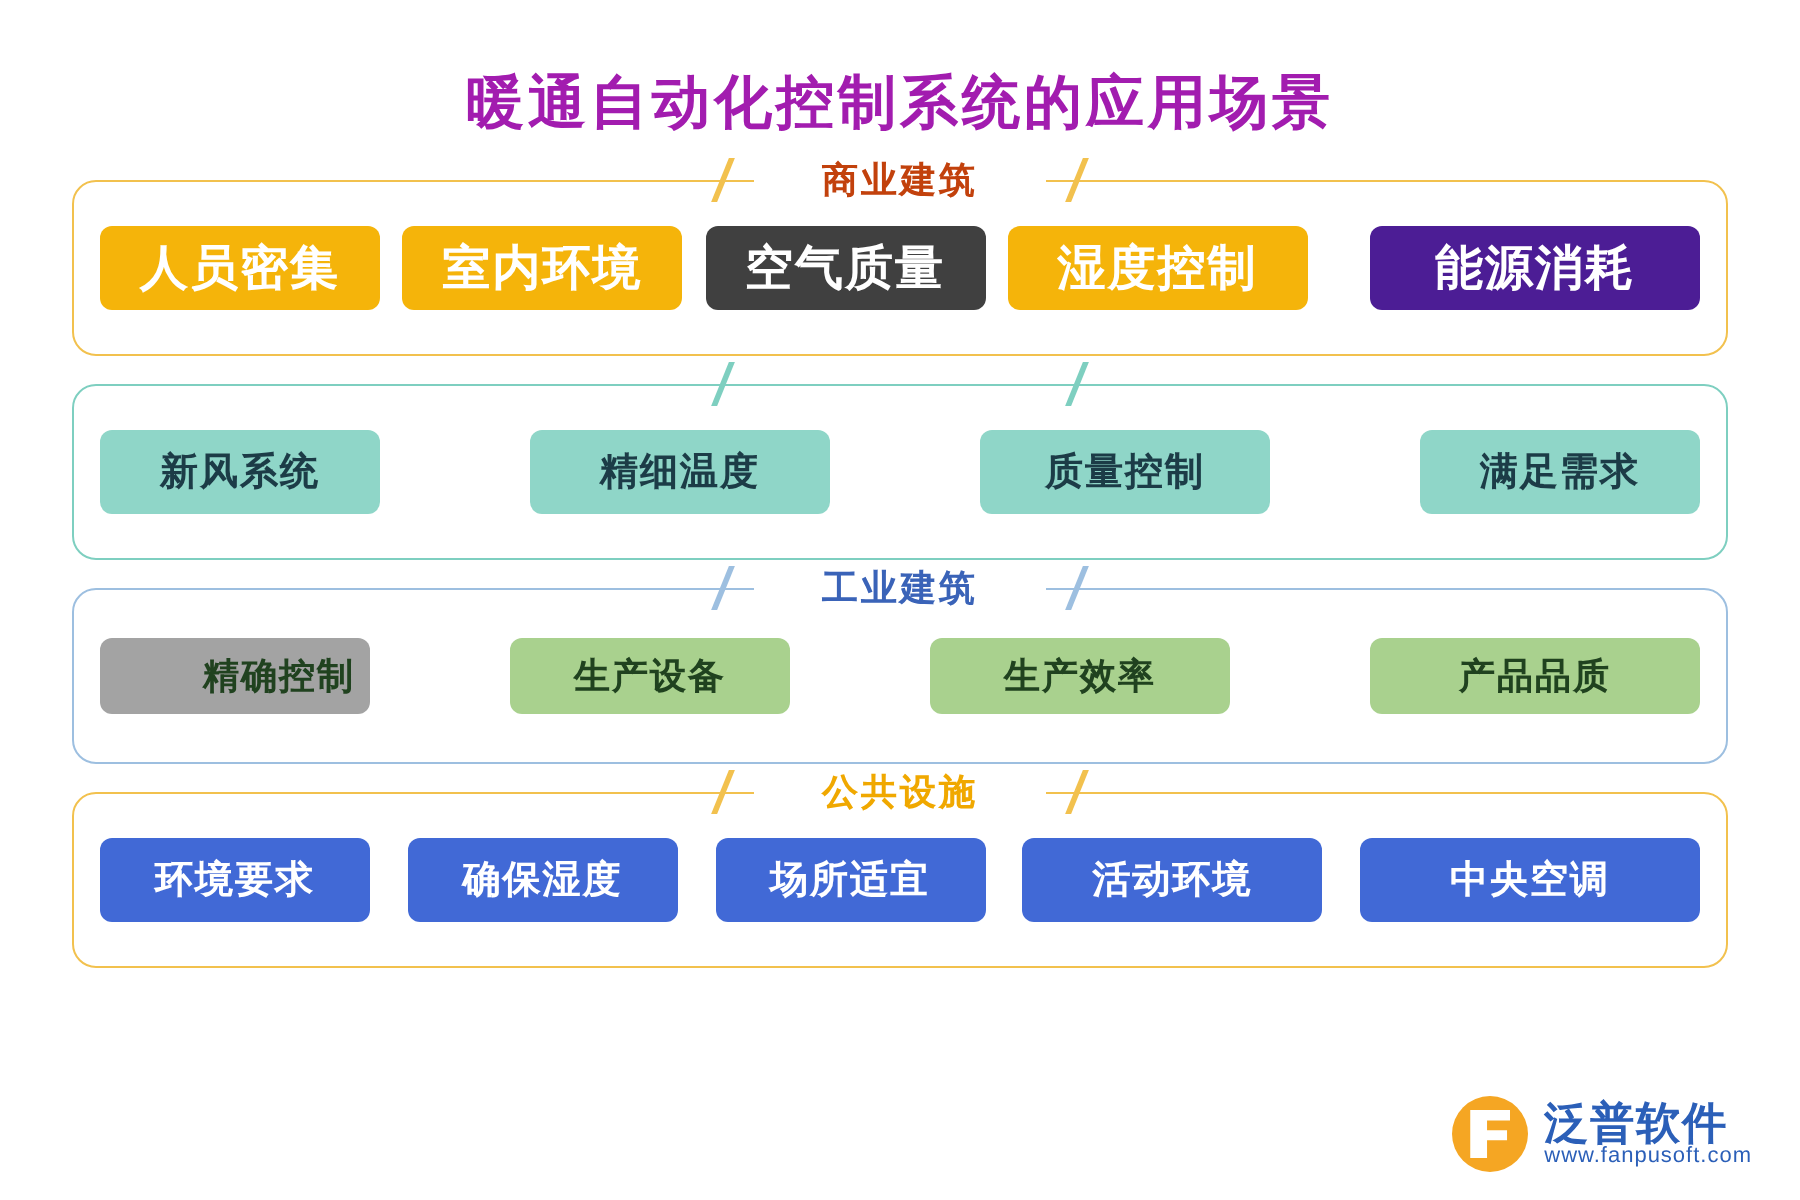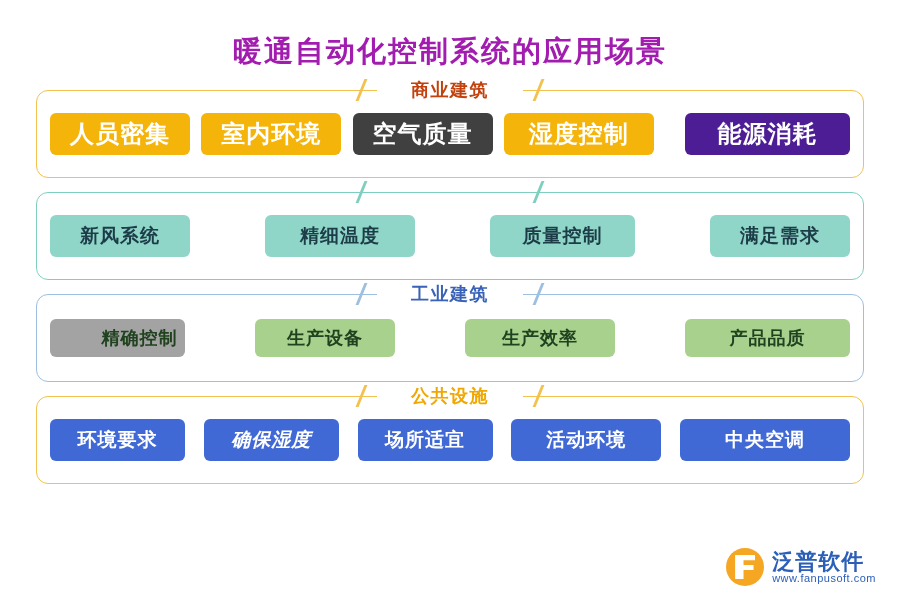--- a/index.html
+++ b/index.html
@@ -236,21 +236,21 @@
     <div class="group-frame"></div>
     <div class="slash left">
         <div class="bar"></div>
       </div>
     <div class="slash right">
         <div class="bar"></div>
       </div>
     <div class="group-label">公共设施</div>
     <div class="chips">
       <div class="chip" style="background:#4169d6; max-width:135px;">环境要求</div>
-      <div class="chip" style="background:#4169d6; max-width:135px;font-style:italic;">确保湿度</div>
+      <div class="chip" style="background:#4169d6; max-width:135px;">确保湿度</div>
       <div class="chip" style="background:#4169d6; max-width:135px;">场所适宜</div>
       <div class="chip" style="background:#4169d6; max-width:150px;">活动环境</div>
       <div class="chip" style="background:#4169d6; max-width:170px;">中央空调</div>
     </div>
   </div>
 
   <div class="logo">
     <div class="logo-mark"></div>
     <div class="logo-text">
       <div class="logo-cn">泛普软件</div>

